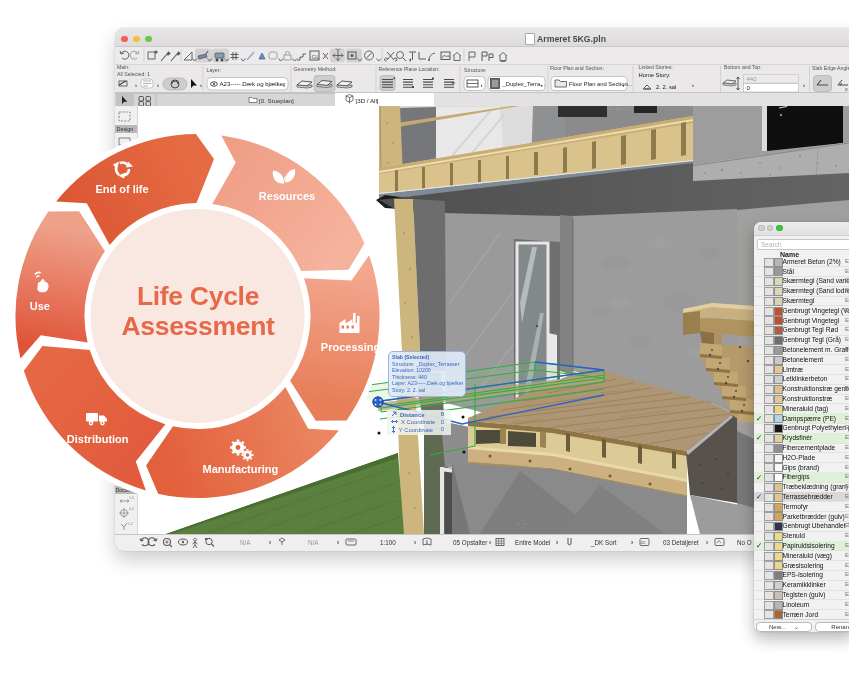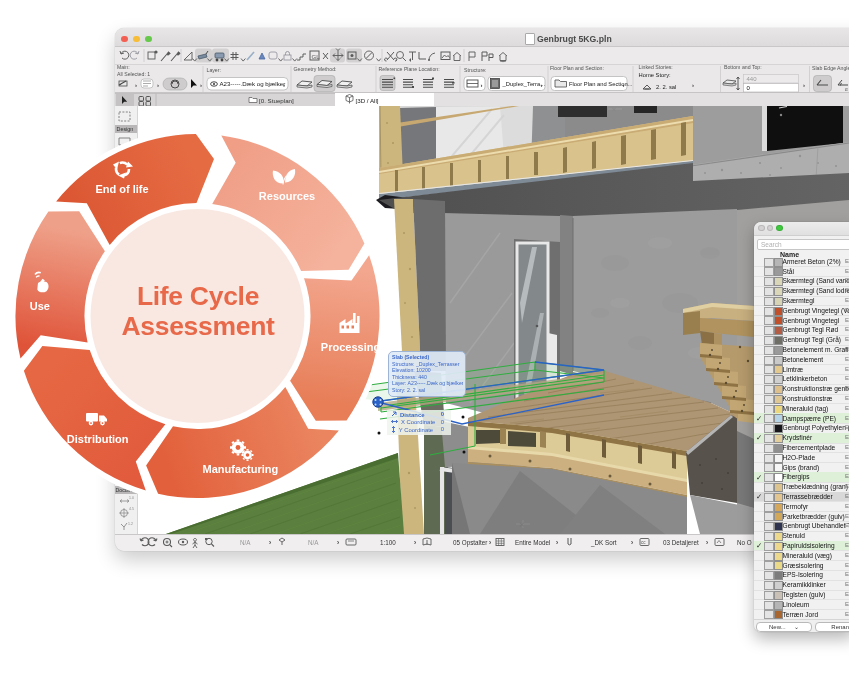--- a/index.html
+++ b/index.html
@@ -30,21 +30,21 @@
   .coordbox div{white-space:nowrap;}
 </style>
 </head>
 <body>
 <div class="win">
   <div class="titlebar">
     <div class="tl" style="left:6px;background:#f45f53;"></div>
     <div class="tl" style="left:18px;background:#f8bd36;"></div>
     <div class="tl" style="left:30px;background:#66c949;"></div>
     <div class="docico"></div>
-    <div class="title">Genbrugt 5KG.pln</div>
+    <div class="title">Armeret 5KG.pln</div>
   </div>
   <div class="toolbar1" id="tb1">
       <svg width="734" height="17" viewBox="115 45 734 17" style="position:absolute;left:0;top:0;">
         <rect x="195" y="46.5" width="17" height="14" rx="3" fill="#d3d1d2"></rect>
         <rect x="212" y="46.5" width="17" height="14" rx="3" fill="#d3d1d2"></rect>
         <rect x="330" y="46.5" width="15" height="14" rx="3" fill="#d3d1d2"></rect>
         <rect x="346" y="46.5" width="16" height="14" rx="3" fill="#d3d1d2"></rect>
         <path d="M121,52 a4,4 0 1 1 1,4 M121,52 l-1,-3 M121,52 l3,-1" stroke="#5a5a5a" stroke-width="0.95" fill="none"></path>
         <path d="M138,52 a4,4 0 1 0 -1,4 M138,52 l1,-3 M138,52 l-3,-1" stroke="#9a9aa2" stroke-width="0.95" fill="none"></path>
         <line x1="144" y1="47" x2="144" y2="60" stroke="#d0ced0" stroke-width="1"></line>

